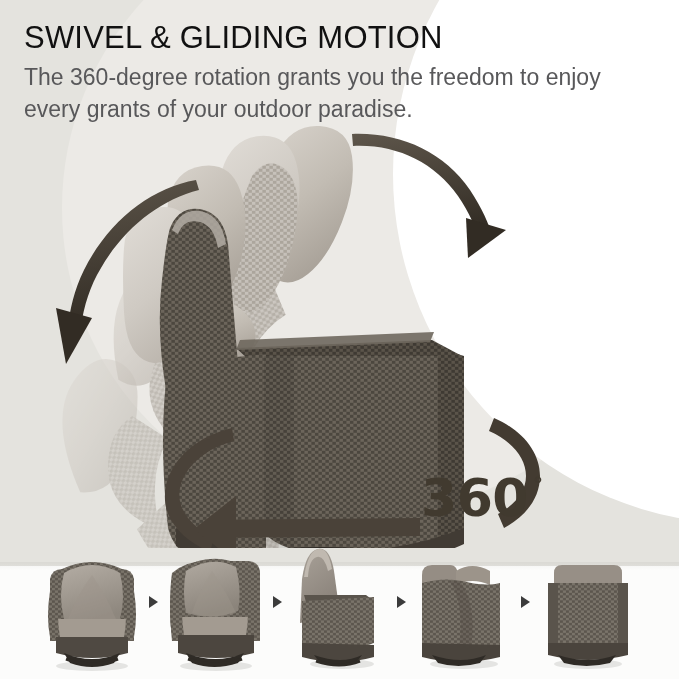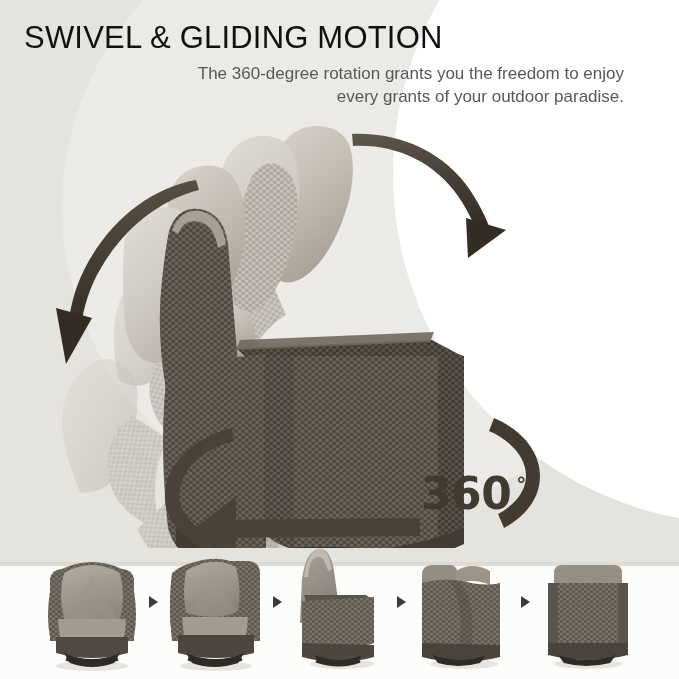--- a/index.html
+++ b/index.html
@@ -31,38 +31,38 @@
     background:linear-gradient(to bottom,rgba(0,0,0,0.045),rgba(0,0,0,0));
   }
 
   
   .header{position:absolute;left:24px;top:22px;width:620px;z-index:40;}
   .title{
     font-size:31px;line-height:1.06;font-weight:400;letter-spacing:.2px;
     color:#111111;margin:0 0 7px 0;white-space:nowrap;
   }
   .subtitle{
-    font-size:17px;line-height:1.38;font-weight:300;color:#58585a;
-    margin:0;max-width:600px;text-align:right;
+    font-size:23px;line-height:1.38;font-weight:300;color:#58585a;
+    margin:0;max-width:600px;
   }
   .subtitle span{display:block;}
 
   
   .scene{position:absolute;left:0;top:118px;width:679px;height:430px;z-index:20;}
   .scene svg{display:block;width:679px;height:430px;}
 
   
   .label360{
     position:absolute;left:421px;top:472px;z-index:35;
     display:flex;align-items:flex-start;
     color:#413a2f;
     font-family:"DejaVu Sans","Liberation Sans",sans-serif;
     font-weight:700;
   }
-  .label360 .num{font-size:44px;line-height:1;letter-spacing:-0.5px;}
+  .label360 .num{font-size:52px;line-height:1;letter-spacing:-0.5px;}
   .label360 .deg{font-size:20px;line-height:1;margin-left:5px;margin-top:2px;}
 
   
   .strip{
     position:absolute;left:0;top:528px;width:679px;height:151px;z-index:45;
     display:flex;align-items:flex-end;justify-content:center;
   }
   .thumb{position:relative;width:104px;height:146px;flex:0 0 auto;}
   .thumb svg{display:block;width:104px;height:146px;}
   .sep{

